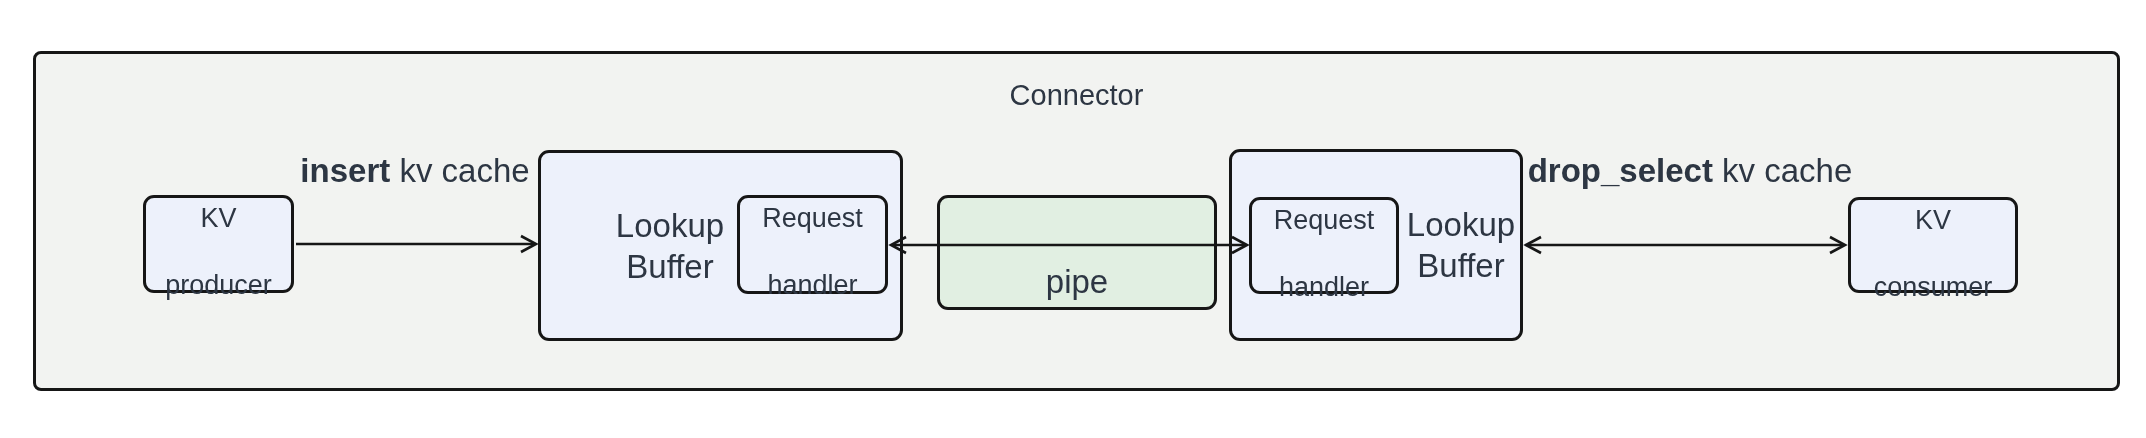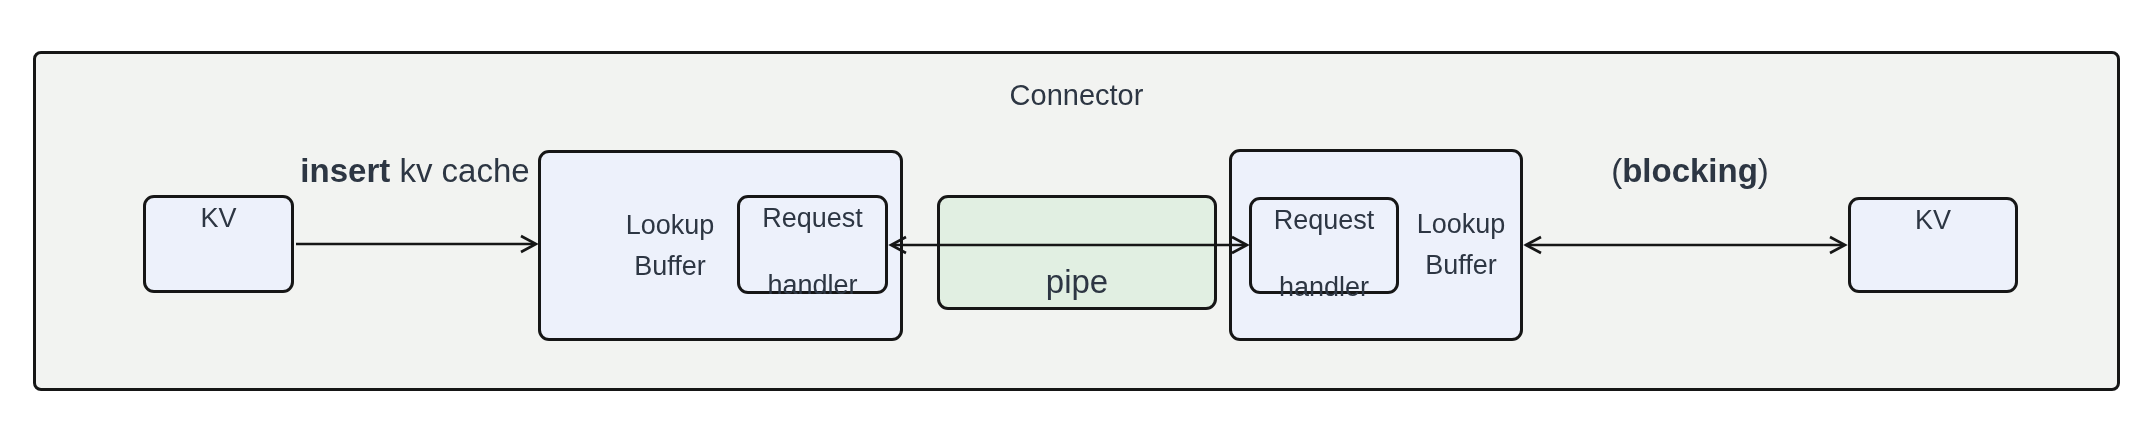--- a/index.html
+++ b/index.html
@@ -43,21 +43,21 @@
 
   .compound{
     position:absolute;
     background:var(--node-bg);
     border:3px solid var(--line);
     border-radius:11px;
   }
   .side-label{
     position:absolute;top:0;bottom:0;
     display:flex;flex-direction:column;align-items:center;justify-content:center;
-    font-size:27px;line-height:41px;color:var(--text);text-align:center;
+    font-size:33px;line-height:41px;color:var(--text);text-align:center;
   }
 
   .pipe{
     position:absolute;left:937px;top:195px;width:280px;height:115px;
     background:var(--pipe-bg);
     border:3px solid var(--line);
     border-radius:11px;
   }
   .pipe .pipe-label{
     position:absolute;left:0;right:0;bottom:6px;
@@ -79,20 +79,21 @@
 </head>
 <body>
 
 <div class="stage">
 
   <div class="container"></div>
   <div class="title">Connector</div>
 
   <div class="node" style="left:143px;top:195px;width:151px;height:98px;">
     <span class="ln">KV</span>
+    <span class="ln">producer</span>
   </div>
 
   <div class="edge-label" style="left:255px;top:148px;width:320px;">
     <div><span class="b">insert</span><span> kv cache</span></div>
   </div>
 
   <div class="compound" style="left:538px;top:150px;width:365px;height:191px;">
     <div class="side-label" style="left:0;width:258px;">
       <span class="ln">Lookup</span>
       <span class="ln">Buffer</span>
@@ -112,25 +113,26 @@
       <span class="ln">Request</span>
       <span class="ln">handler</span>
     </div>
     <div class="side-label" style="left:170px;right:0;">
       <span class="ln">Lookup</span>
       <span class="ln">Buffer</span>
     </div>
   </div>
 
   <div class="edge-label" style="left:1510px;top:148px;width:360px;">
-    <div><span>(</span><span class="b">blocking</span><span>)</span></div>
+    <div><span class="b">drop_select</span><span> kv cache</span></div>
   </div>
 
   <div class="node" style="left:1848px;top:197px;width:170px;height:96px;">
     <span class="ln">KV</span>
+    <span class="ln">consumer</span>
   </div>
 
   <svg class="overlay" viewBox="0 0 2146 438">
 
     <g>
       <path d="M296,244 L534,244"></path>
       <path d="M521,236 L536,244 L521,252"></path>
     </g>
 
     <g>

